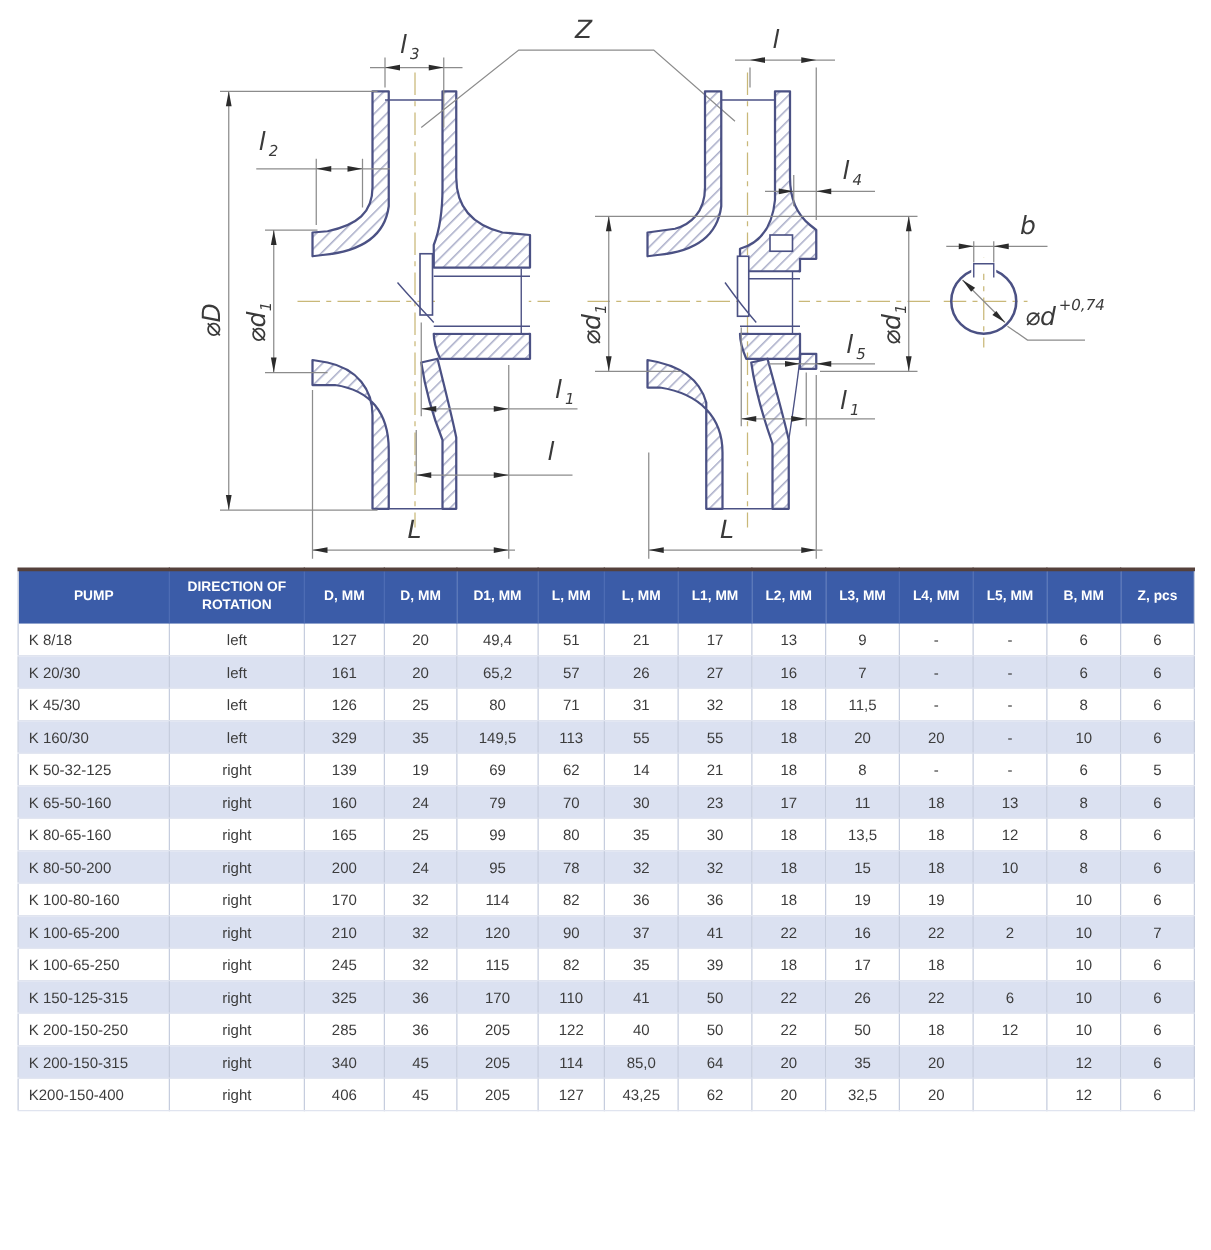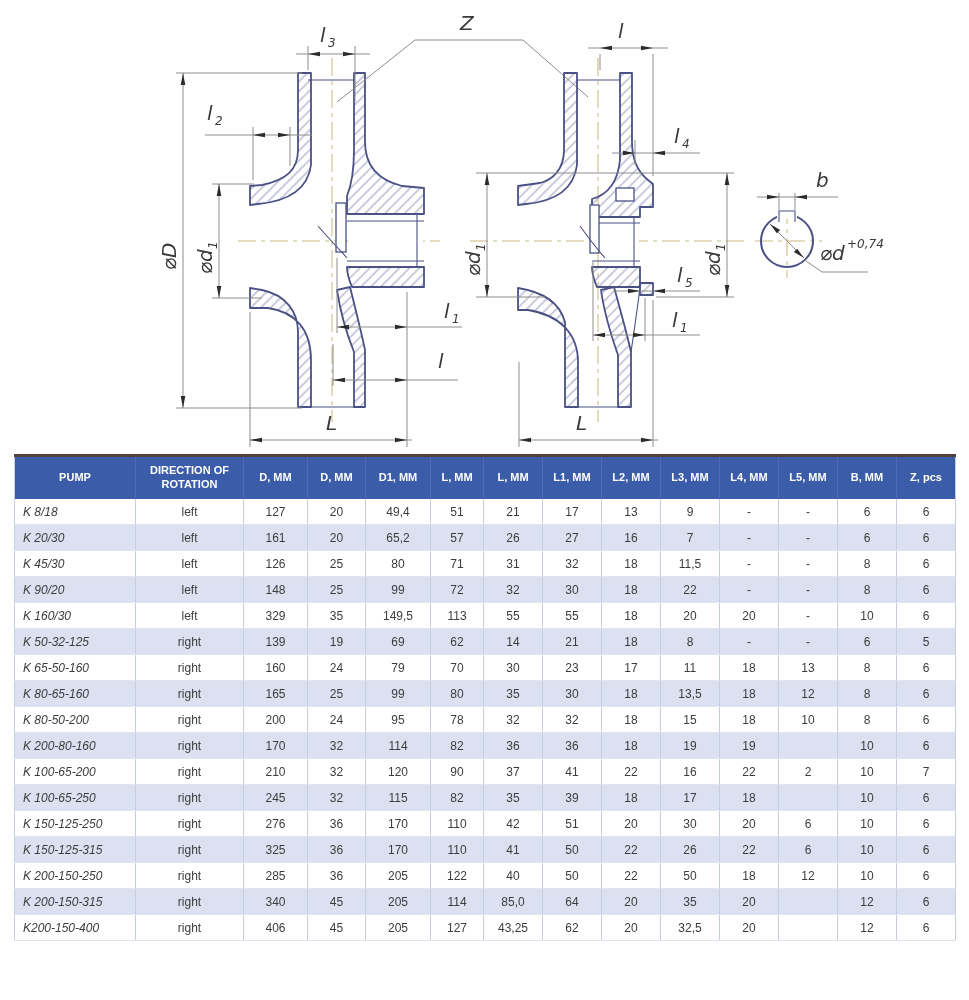--- a/index.html
+++ b/index.html
@@ -25,21 +25,21 @@
   svg .sub{font:italic 12px "DejaVu Sans",sans-serif;fill:var(--c-label);}
   svg .sup{font:italic 12px "DejaVu Sans",sans-serif;fill:var(--c-label);}
 
   .pump-table{position:absolute;left:14px;top:454px;width:941px;border-collapse:collapse;table-layout:fixed;
     border-top:3px solid var(--top-border);border-left:1px solid var(--border);border-right:1px solid var(--border);border-bottom:1px solid var(--border);}
   .pump-table th{background:var(--header-bg);color:var(--header-text);font-size:11px;font-weight:bold;
     height:38px;padding:2px 2px;text-align:center;vertical-align:middle;border-right:1px solid #4d6cb4;line-height:1.25;}
   .pump-table th:last-child{border-right:none;}
   .pump-table td{font-size:12px;color:var(--cell-text);height:25px;text-align:center;vertical-align:middle;
     border-right:1px solid var(--border);border-bottom:1px solid var(--row-line);padding:0 2px;}
-  .pump-table td:first-child{text-align:left;padding-left:8px;font-style:italic;}
+  .pump-table td:first-child{text-align:left;padding-left:8px;}
   .pump-table tbody tr:nth-child(even){background:var(--row-alt);}
   .pump-table tbody tr:nth-child(odd){background:var(--row-white);}
 </style>
 </head>
 <body>
 
 <svg class="drawing" width="969" height="465" viewBox="0 0 969 465" xmlns="http://www.w3.org/2000/svg">
   <defs>
     <pattern id="hat" width="7" height="7" patternUnits="userSpaceOnUse" patternTransform="rotate(45)">
       <line class="hline" x1="3" y1="-1" x2="3" y2="8"></line>
@@ -336,36 +336,20 @@
         <td>31</td>
         <td>32</td>
         <td>18</td>
         <td>11,5</td>
         <td>-</td>
         <td>-</td>
         <td>8</td>
         <td>6</td>
       </tr>
       <tr>
-        <td>K 90/20</td>
-        <td>left</td>
-        <td>148</td>
-        <td>25</td>
-        <td>99</td>
-        <td>72</td>
-        <td>32</td>
-        <td>30</td>
-        <td>18</td>
-        <td>22</td>
-        <td>-</td>
-        <td>-</td>
-        <td>8</td>
-        <td>6</td>
-      </tr>
-      <tr>
         <td>K 160/30</td>
         <td>left</td>
         <td>329</td>
         <td>35</td>
         <td>149,5</td>
         <td>113</td>
         <td>55</td>
         <td>55</td>
         <td>18</td>
         <td>20</td>
@@ -432,21 +416,21 @@
         <td>32</td>
         <td>32</td>
         <td>18</td>
         <td>15</td>
         <td>18</td>
         <td>10</td>
         <td>8</td>
         <td>6</td>
       </tr>
       <tr>
-        <td>K 200-80-160</td>
+        <td>K 100-80-160</td>
         <td>right</td>
         <td>170</td>
         <td>32</td>
         <td>114</td>
         <td>82</td>
         <td>36</td>
         <td>36</td>
         <td>18</td>
         <td>19</td>
         <td>19</td>
@@ -480,36 +464,20 @@
         <td>35</td>
         <td>39</td>
         <td>18</td>
         <td>17</td>
         <td>18</td>
         <td></td>
         <td>10</td>
         <td>6</td>
       </tr>
       <tr>
-        <td>K 150-125-250</td>
-        <td>right</td>
-        <td>276</td>
-        <td>36</td>
-        <td>170</td>
-        <td>110</td>
-        <td>42</td>
-        <td>51</td>
-        <td>20</td>
-        <td>30</td>
-        <td>20</td>
-        <td>6</td>
-        <td>10</td>
-        <td>6</td>
-      </tr>
-      <tr>
         <td>K 150-125-315</td>
         <td>right</td>
         <td>325</td>
         <td>36</td>
         <td>170</td>
         <td>110</td>
         <td>41</td>
         <td>50</td>
         <td>22</td>
         <td>26</td>

